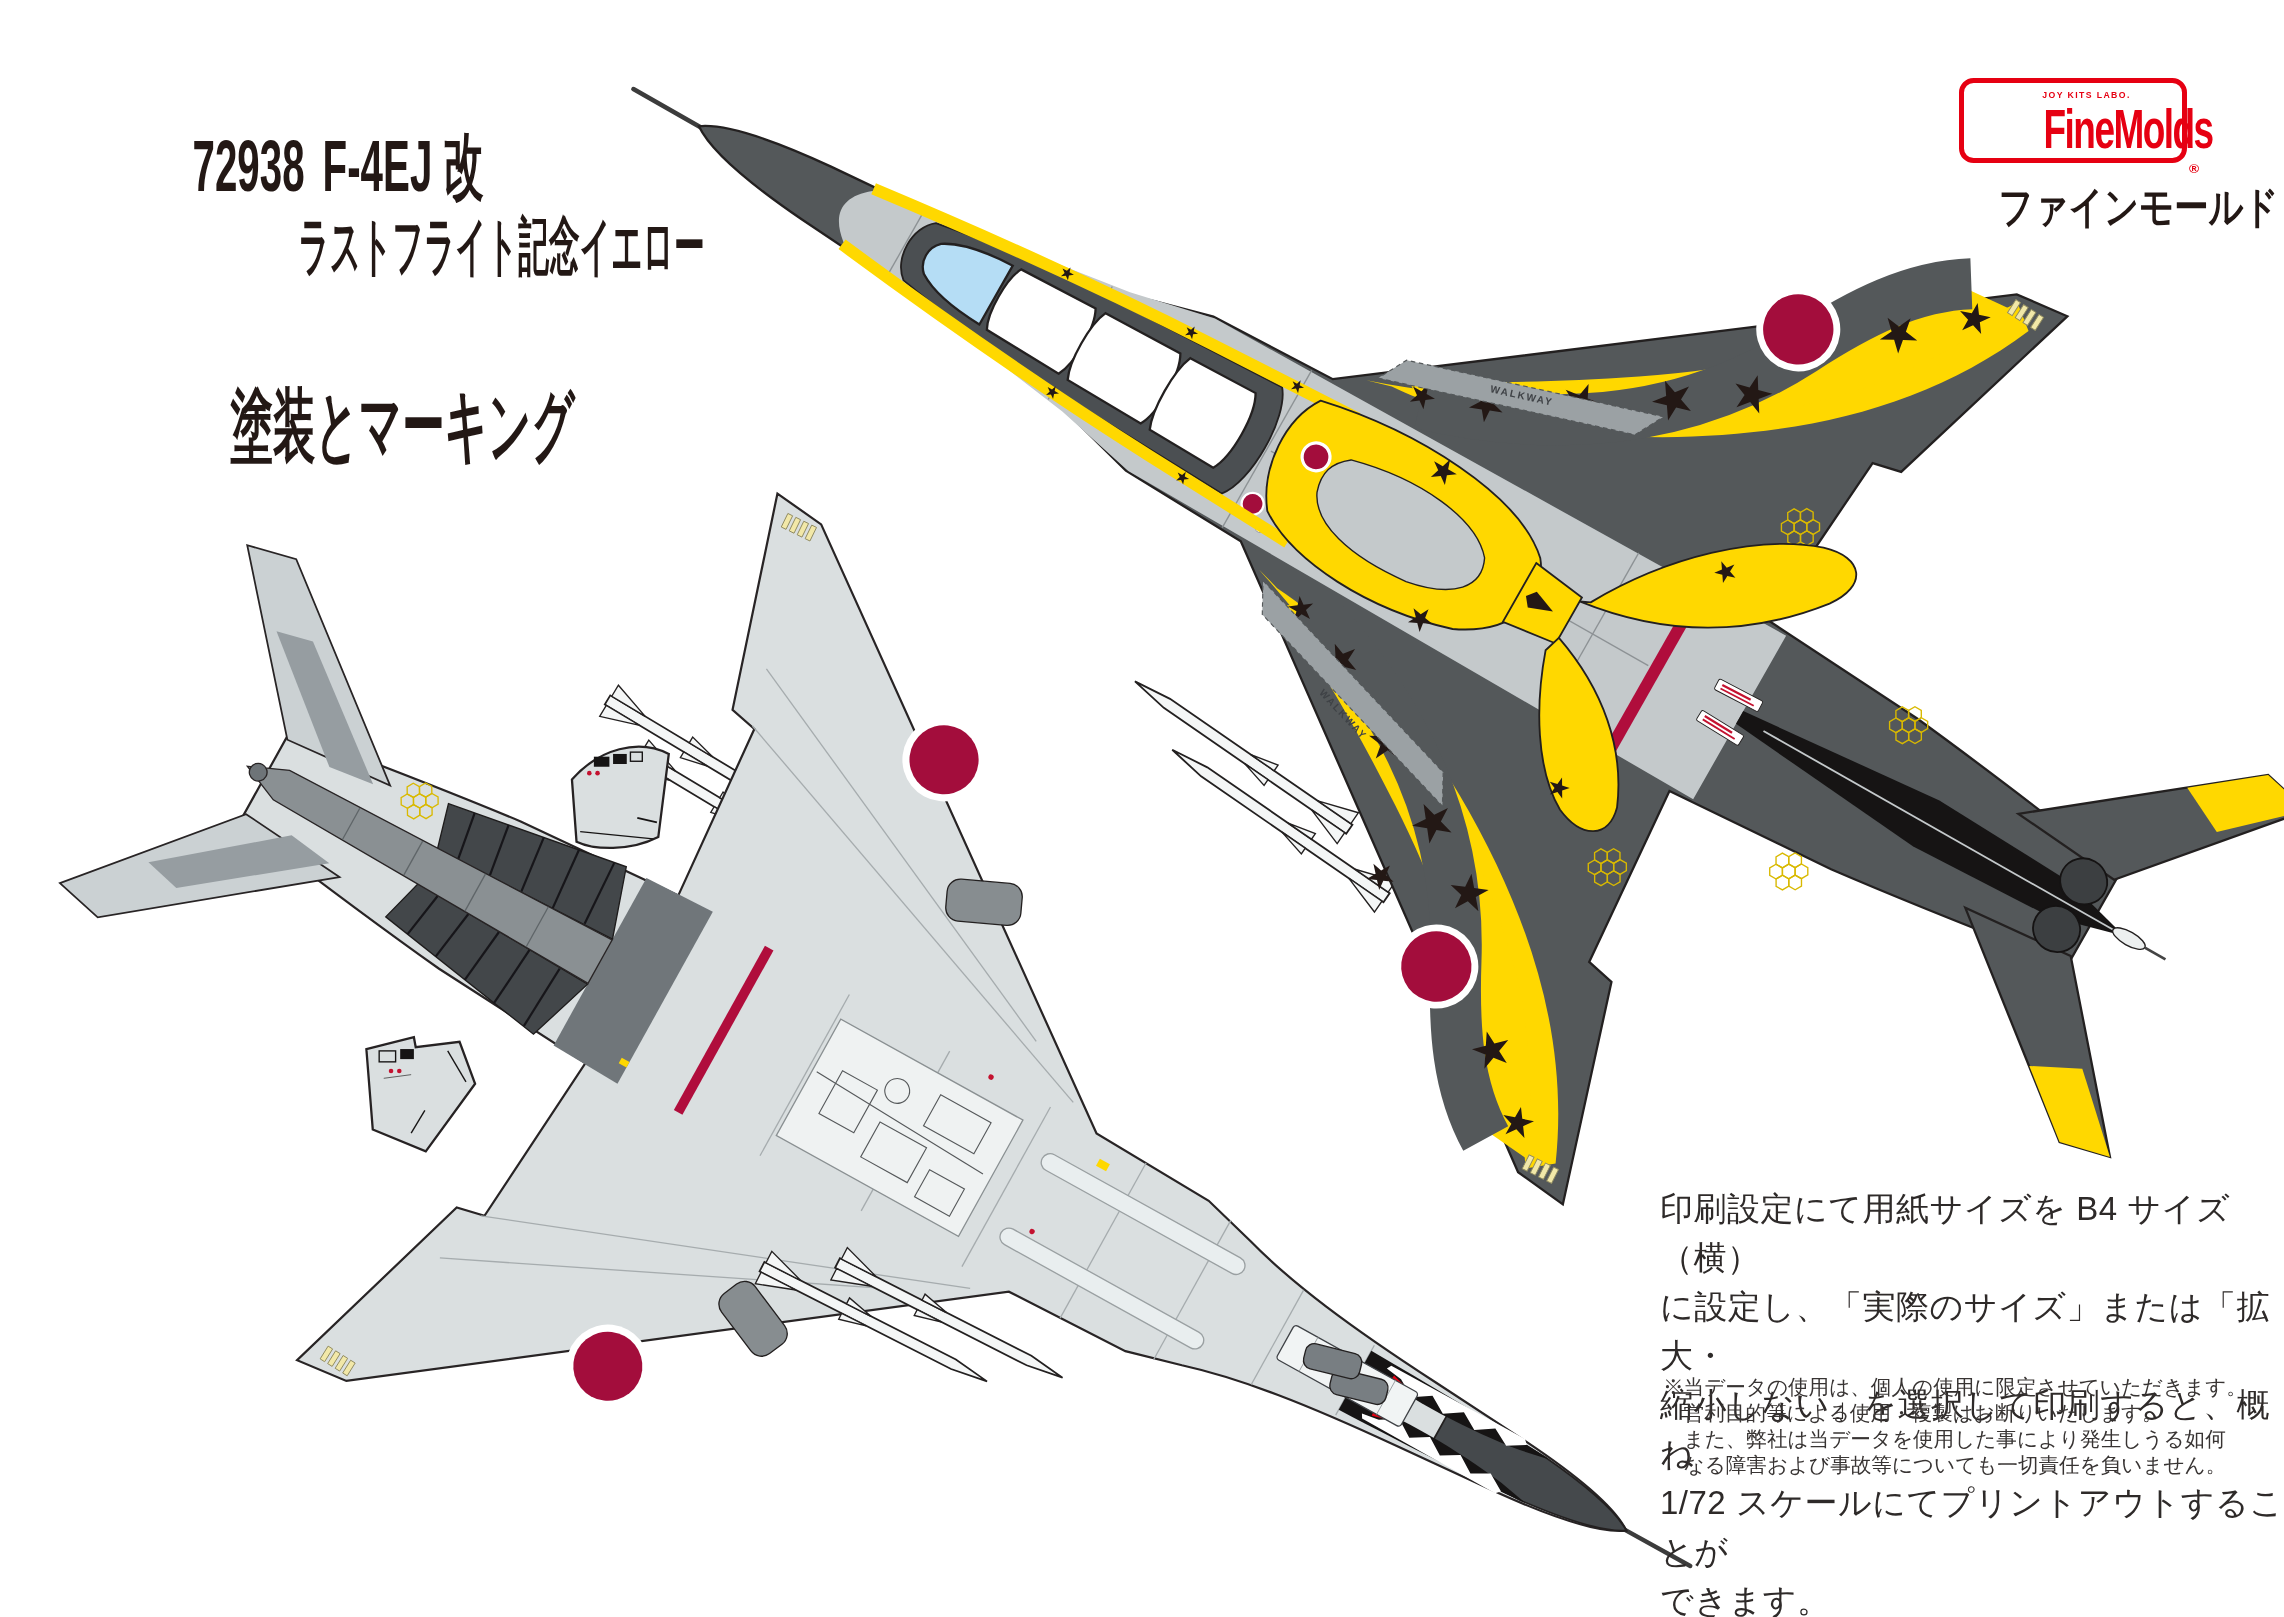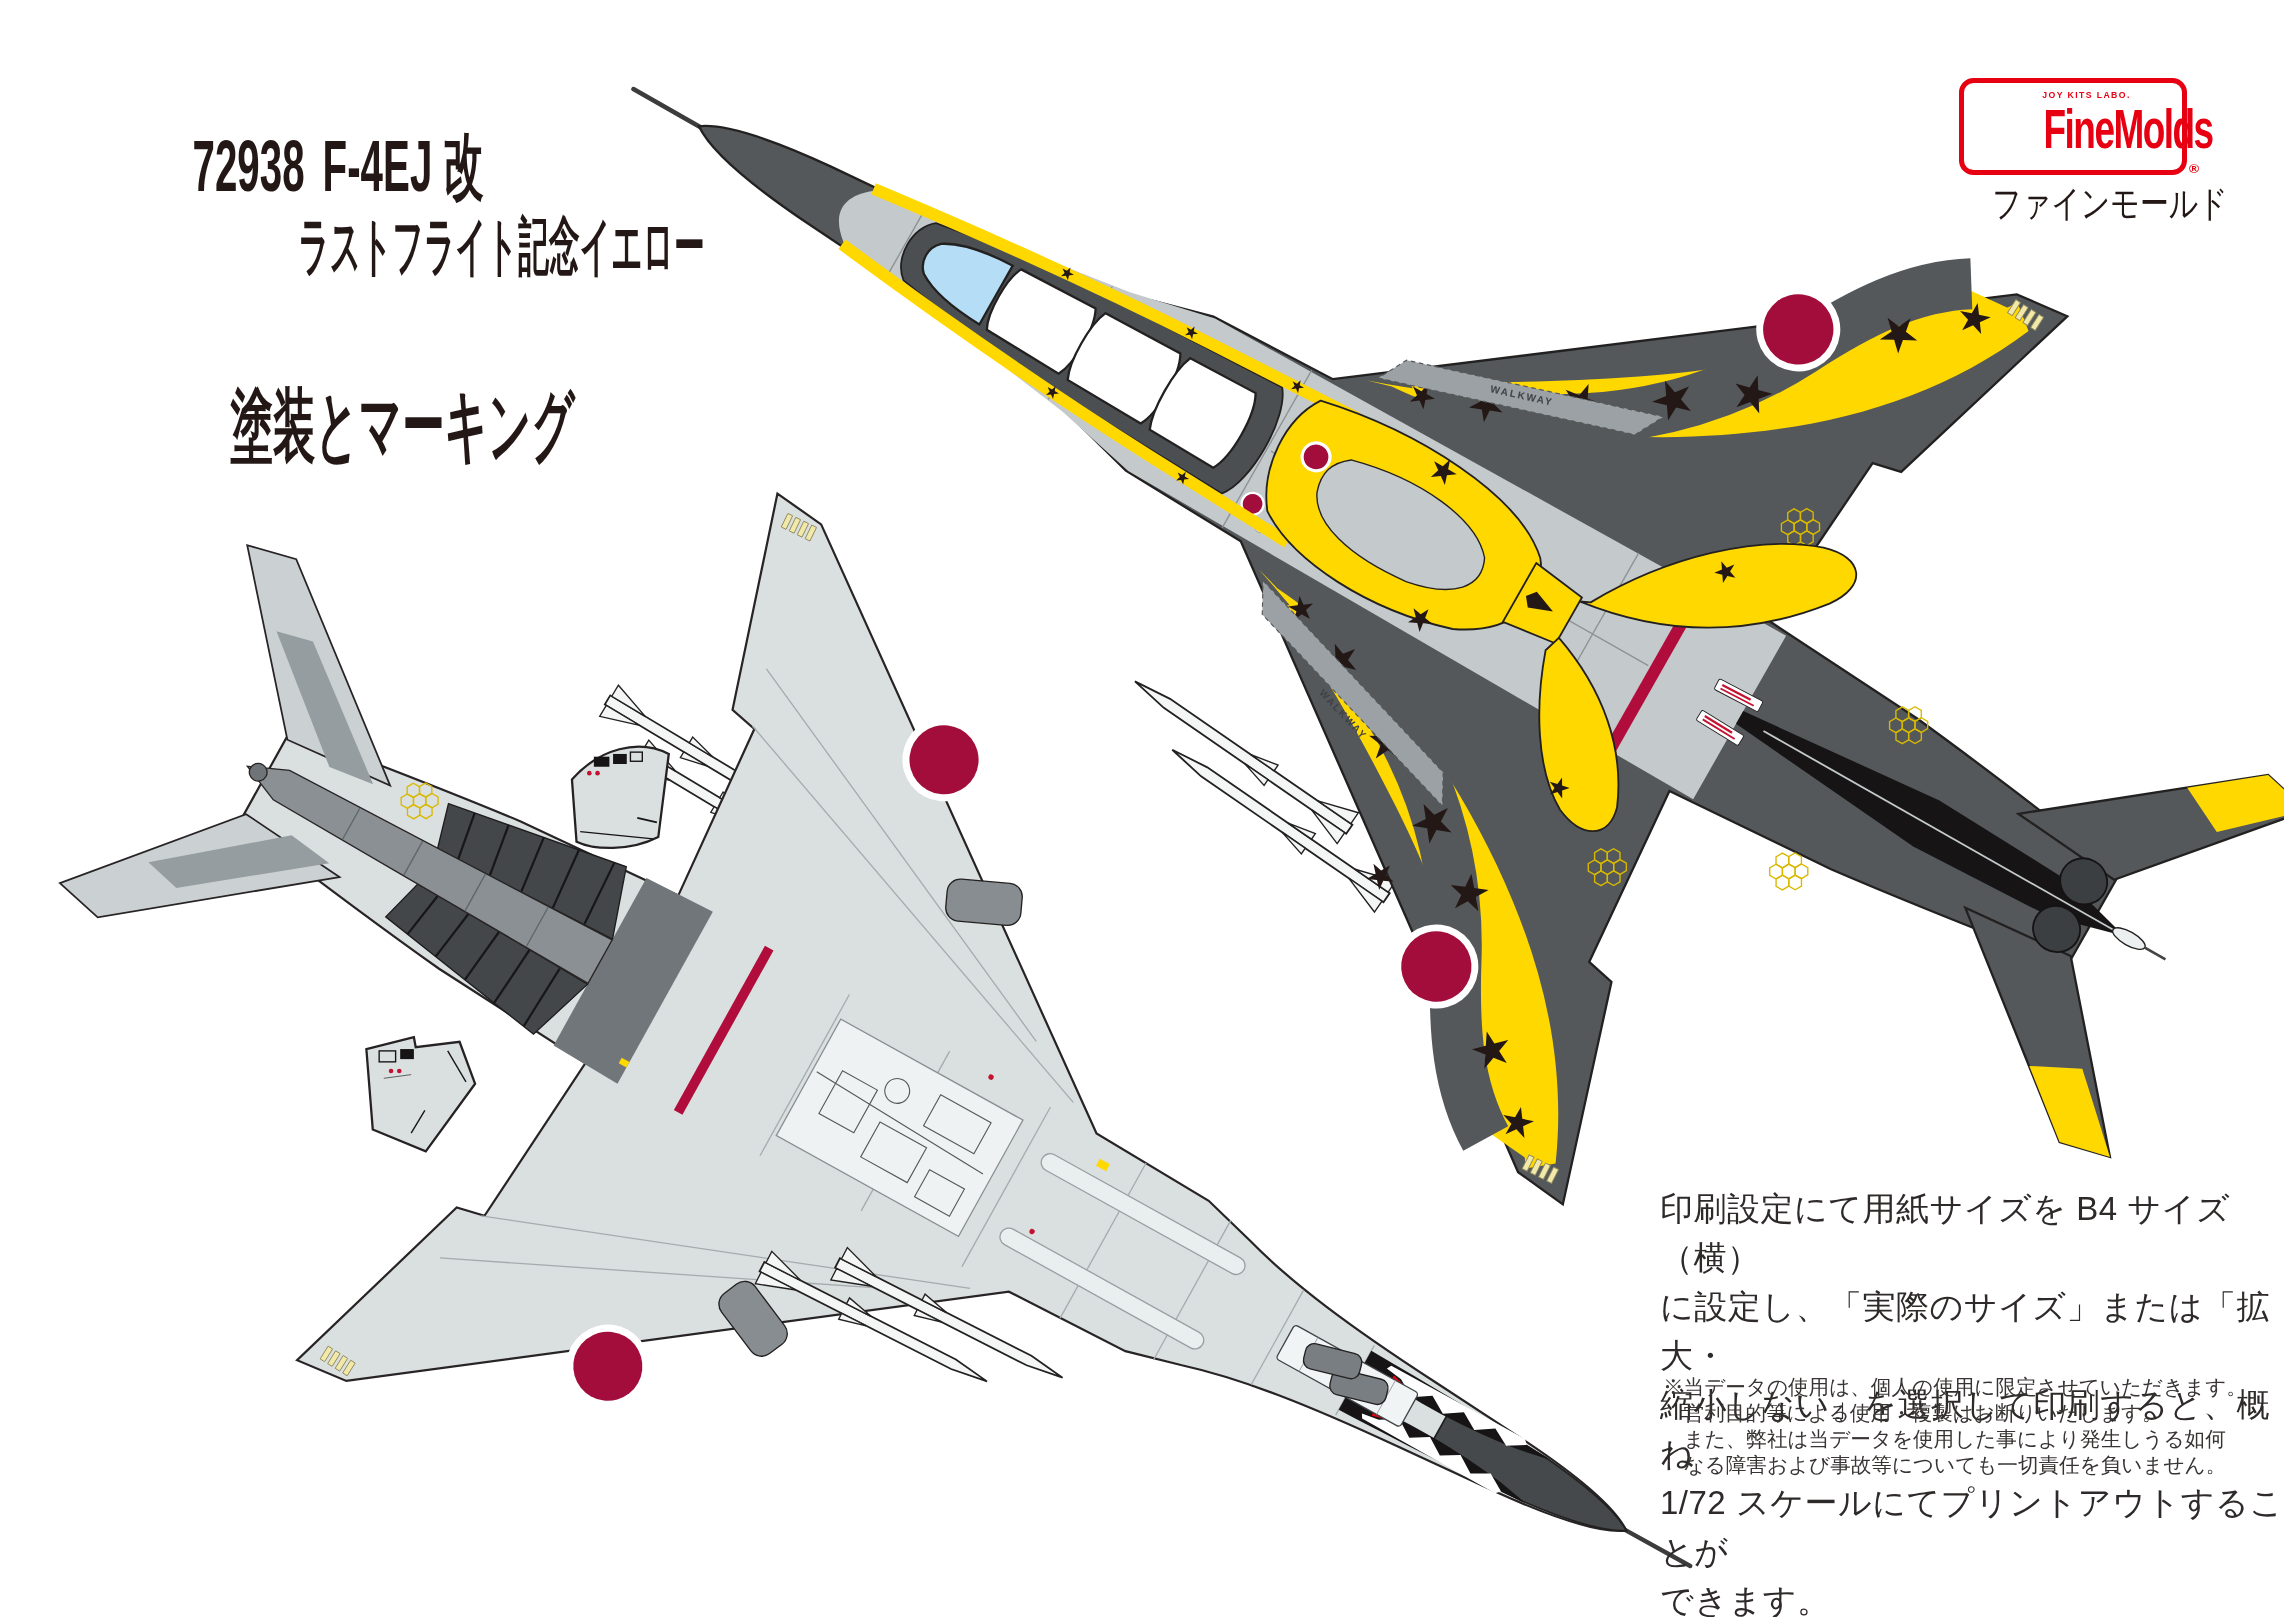--- a/index.html
+++ b/index.html
@@ -13,30 +13,30 @@
          font-family:"Liberation Sans",sans-serif;}
   #art{position:absolute;left:0;top:0;}
   .ttl{position:absolute;left:78px;width:457px;text-align:center;line-height:1;color:var(--ink);
        font-weight:bold;white-space:nowrap;margin-top:20px;}
   .ttl>span{display:inline-block;transform-origin:center top;}
   .t1{top:110px;font-size:72px;}  .t1>span{transform:scaleX(.56);}
   .t2{top:194px;font-size:64px;}  .t2>span{transform:scaleX(.48);}
   .t3{top:303px;font-size:80px;}  .t3>span{transform:scaleX(.48);}
   .t4{top:366px;font-size:80px;}  .t4>span{transform:scaleX(.53);}
   .kitgap{margin-left:32px;}
-  #logo-box{position:absolute;left:1959px;top:78px;width:228px;height:97px;
+  #logo-box{position:absolute;left:1959px;top:78px;width:228px;height:85px;
             border:5px solid var(--red);border-radius:14.6px;box-sizing:border-box;text-align:center;}
   #logo-tagline{margin-top:7.3px;margin-left:27px;font-size:8.7px;font-weight:bold;color:var(--red);
                 letter-spacing:1.4px;white-space:nowrap;}
   #logo-brand{margin-top:0.9px;font-size:56px;font-weight:bold;color:var(--red);line-height:1;
               letter-spacing:-2.3px;white-space:nowrap;margin-left:36px;}
   #logo-brand>span{display:inline-block;transform:scaleX(.66);transform-origin:center top;}
   #logo-reg{position:absolute;left:2189px;top:161px;font-size:13.7px;color:var(--red);font-weight:bold;}
-  #logo-jp{position:absolute;left:1959px;top:185px;width:228px;text-align:center;font-size:37px;
-           font-weight:normal;color:var(--ink);line-height:1;white-space:nowrap;}
+  #logo-jp{position:absolute;left:1959px;top:185px;width:228px;text-align:center;font-size:44px;
+           font-weight:bold;color:var(--ink);line-height:1;white-space:nowrap;}
   #logo-jp>span{display:inline-block;transform:scaleX(.78);transform-origin:center top;}
   #print-note{position:absolute;left:1660px;top:1184px;width:640px;font-size:33px;line-height:49px;
               color:var(--text);white-space:pre-line;letter-spacing:0.5px;}
   #disclaimer{position:absolute;left:1663px;top:1374px;width:640px;font-size:20.6px;line-height:26px;
               color:#383433;white-space:pre-line;}
   svg text.walkway{font-family:"Liberation Sans",sans-serif;font-size:22px;letter-spacing:4px;
                    fill:#3F4246;font-weight:bold;}
 </style>
 </head>
 <body>

